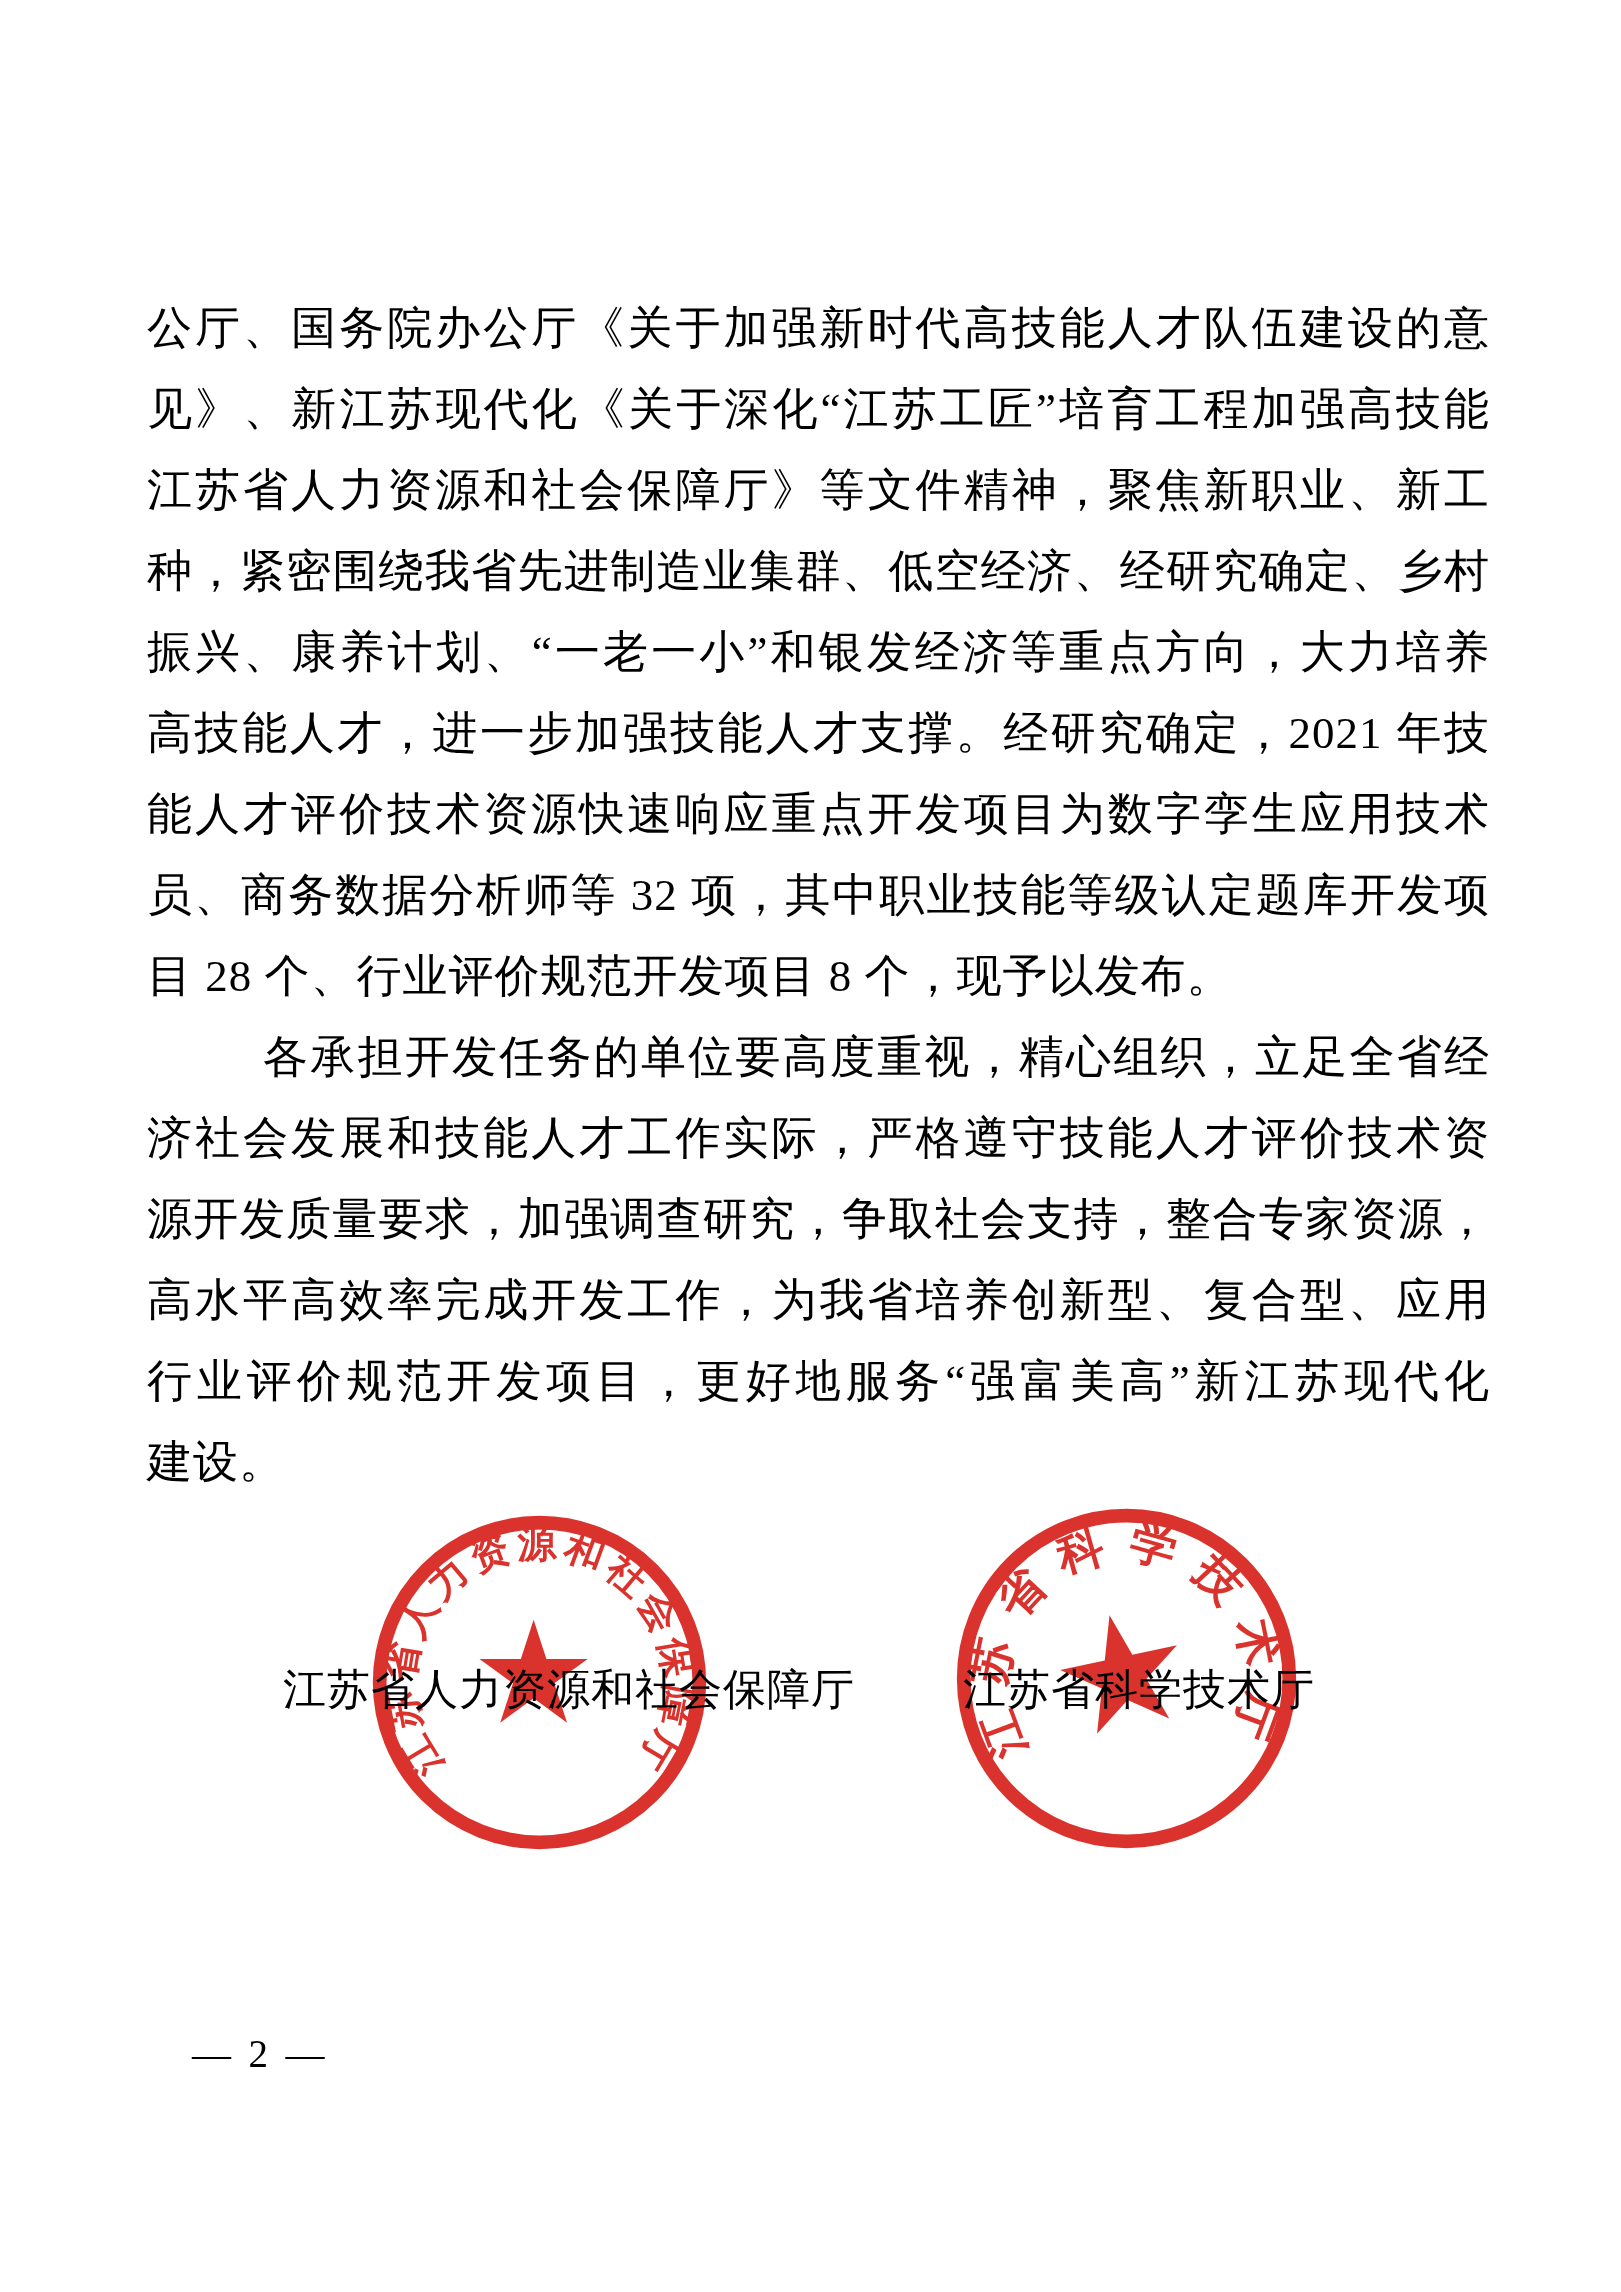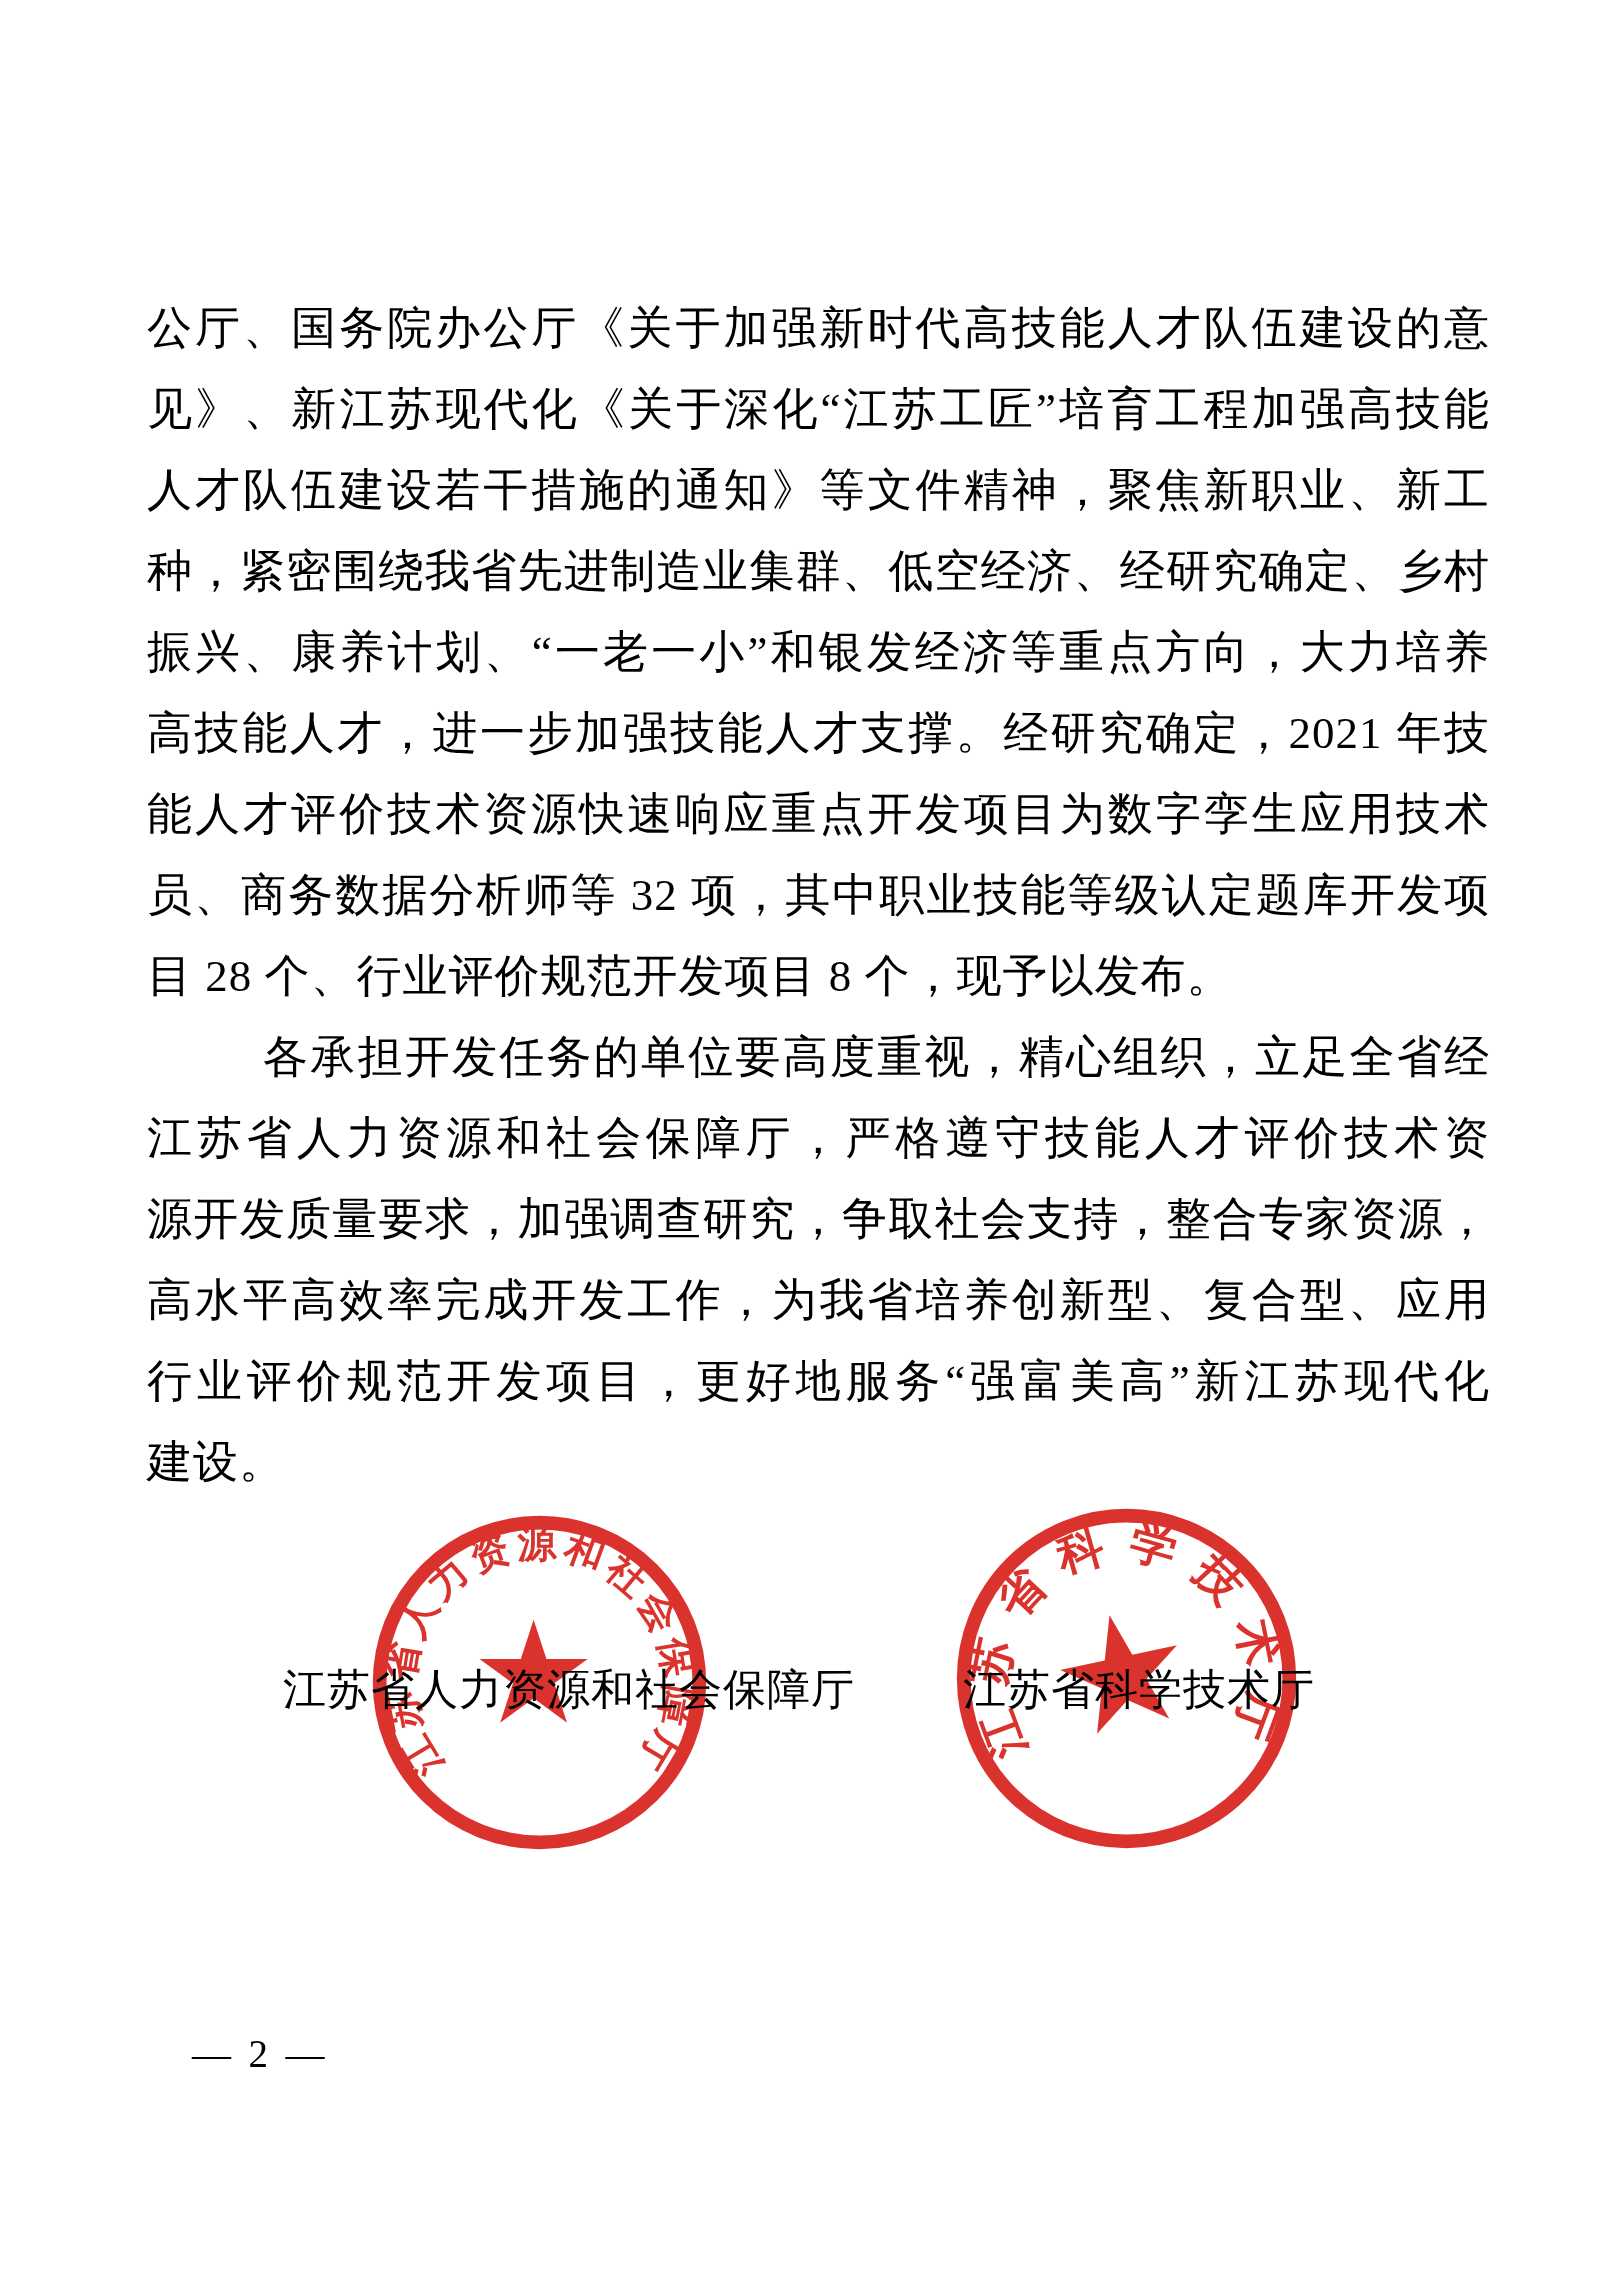--- a/index.html
+++ b/index.html
@@ -67,29 +67,29 @@
   }
 </style>
 </head>
 <body>
 
 <div class="page">
 
   <div class="text-block">
     <div class="line j">公厅、国务院办公厅《关于加强新时代高技能人才队伍建设的意</div>
     <div class="line j">见》、新江苏现代化《关于深化“江苏工匠”培育工程加强高技能</div>
-    <div class="line j">人才队伍建设若干措施的通知》等文件精神，聚焦新职业、新工</div>
+    <div class="line j">江苏省人力资源和社会保障厅》等文件精神，聚焦新职业、新工</div>
     <div class="line j">种，紧密围绕我省先进制造业集群、低空经济、经研究确定、乡村</div>
     <div class="line j">振兴、康养计划、“一老一小”和银发经济等重点方向，大力培养</div>
     <div class="line j">高技能人才，进一步加强技能人才支撑。经研究确定，2021 年技</div>
     <div class="line j">能人才评价技术资源快速响应重点开发项目为数字孪生应用技术</div>
     <div class="line j">员、商务数据分析师等 32 项，其中职业技能等级认定题库开发项</div>
     <div class="line">目 28 个、行业评价规范开发项目 8 个，现予以发布。</div>
     <div class="line j indent">各承担开发任务的单位要高度重视，精心组织，立足全省经</div>
-    <div class="line j">江苏省人力资源和社会保障厅，严格遵守技能人才评价技术资</div>
+    <div class="line j">济社会发展和技能人才工作实际，严格遵守技能人才评价技术资</div>
     <div class="line j">源开发质量要求，加强调查研究，争取社会支持，整合专家资源，</div>
     <div class="line j">高水平高效率完成开发工作，为我省培养创新型、复合型、应用</div>
     <div class="line j">行业评价规范开发项目，更好地服务“强富美高”新江苏现代化</div>
     <div class="line">建设。</div>
   </div>
 
   <div class="sig sig-left">江苏省人力资源和社会保障厅</div>
   <div class="sig sig-right">江苏省科学技术厅</div>
 
   <svg class="stamp stamp-left" width="353" height="353" viewBox="-180 -180 360 360">

